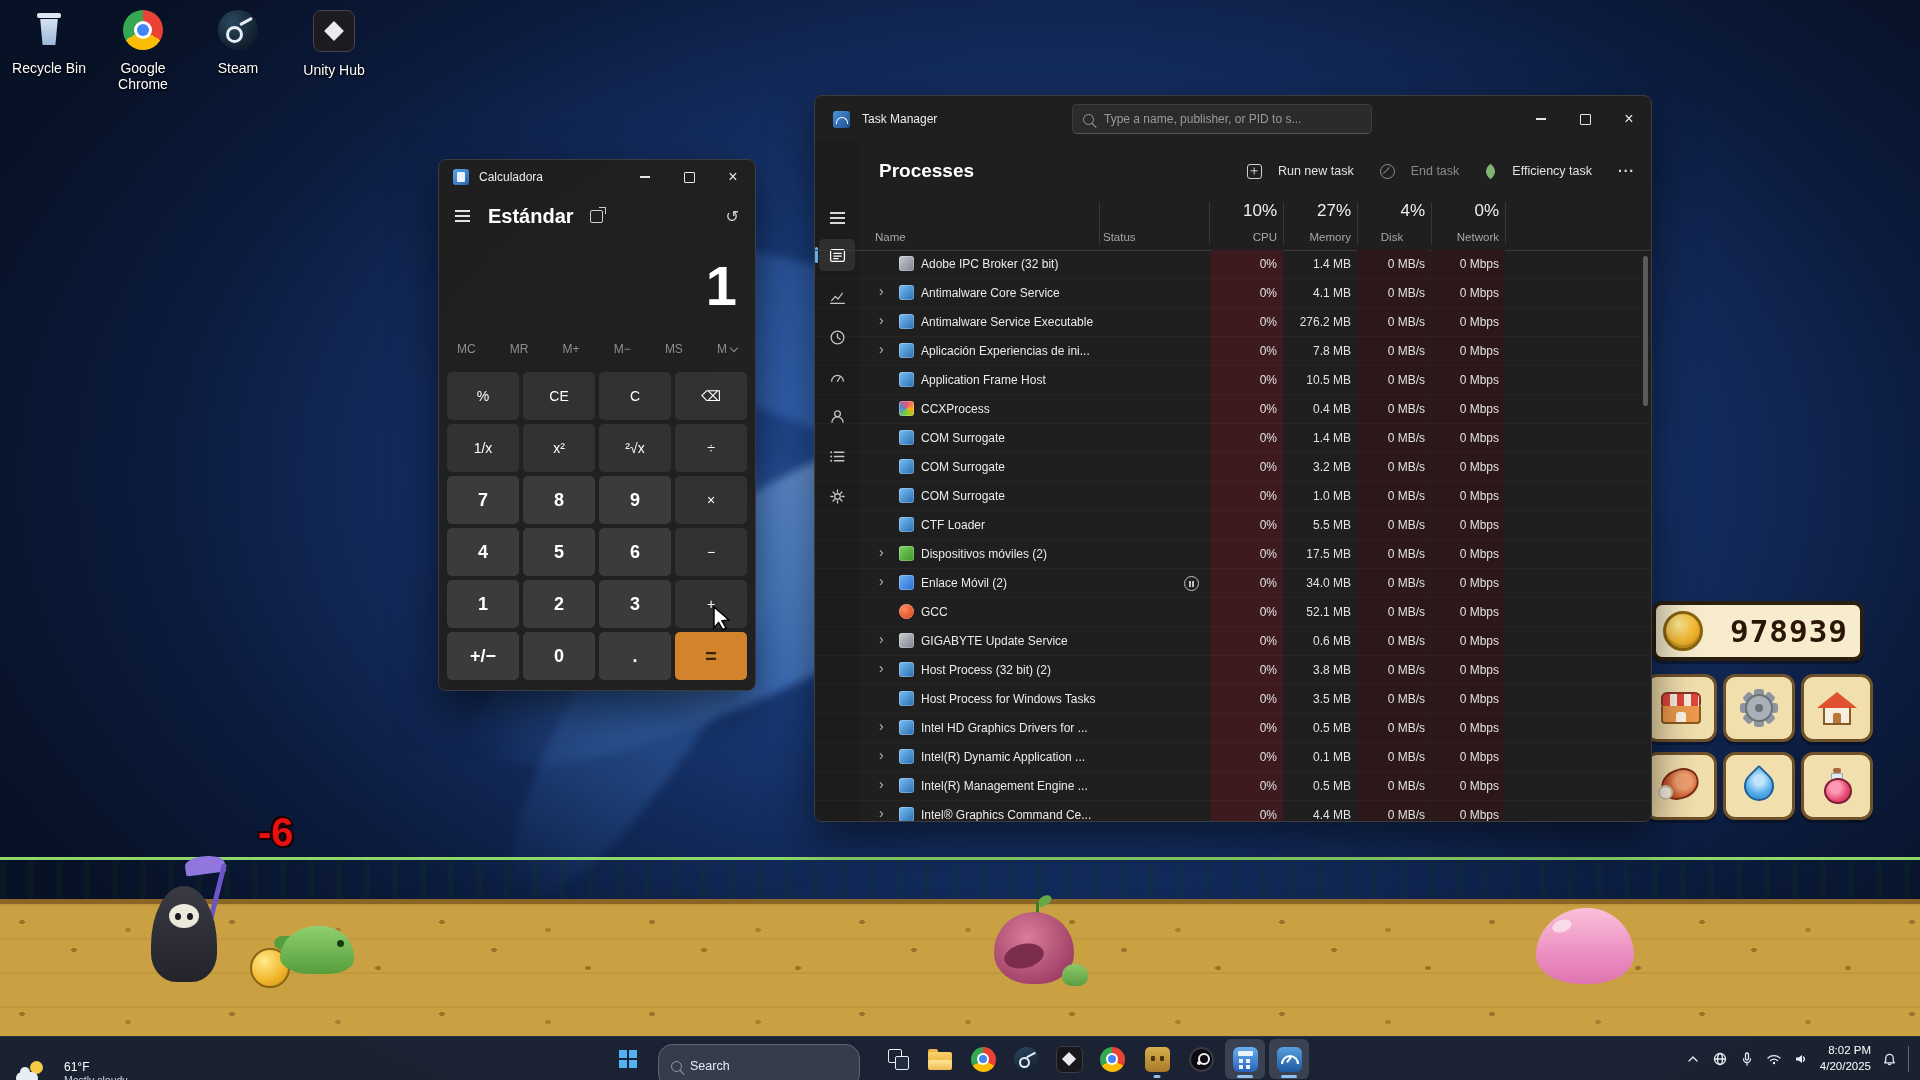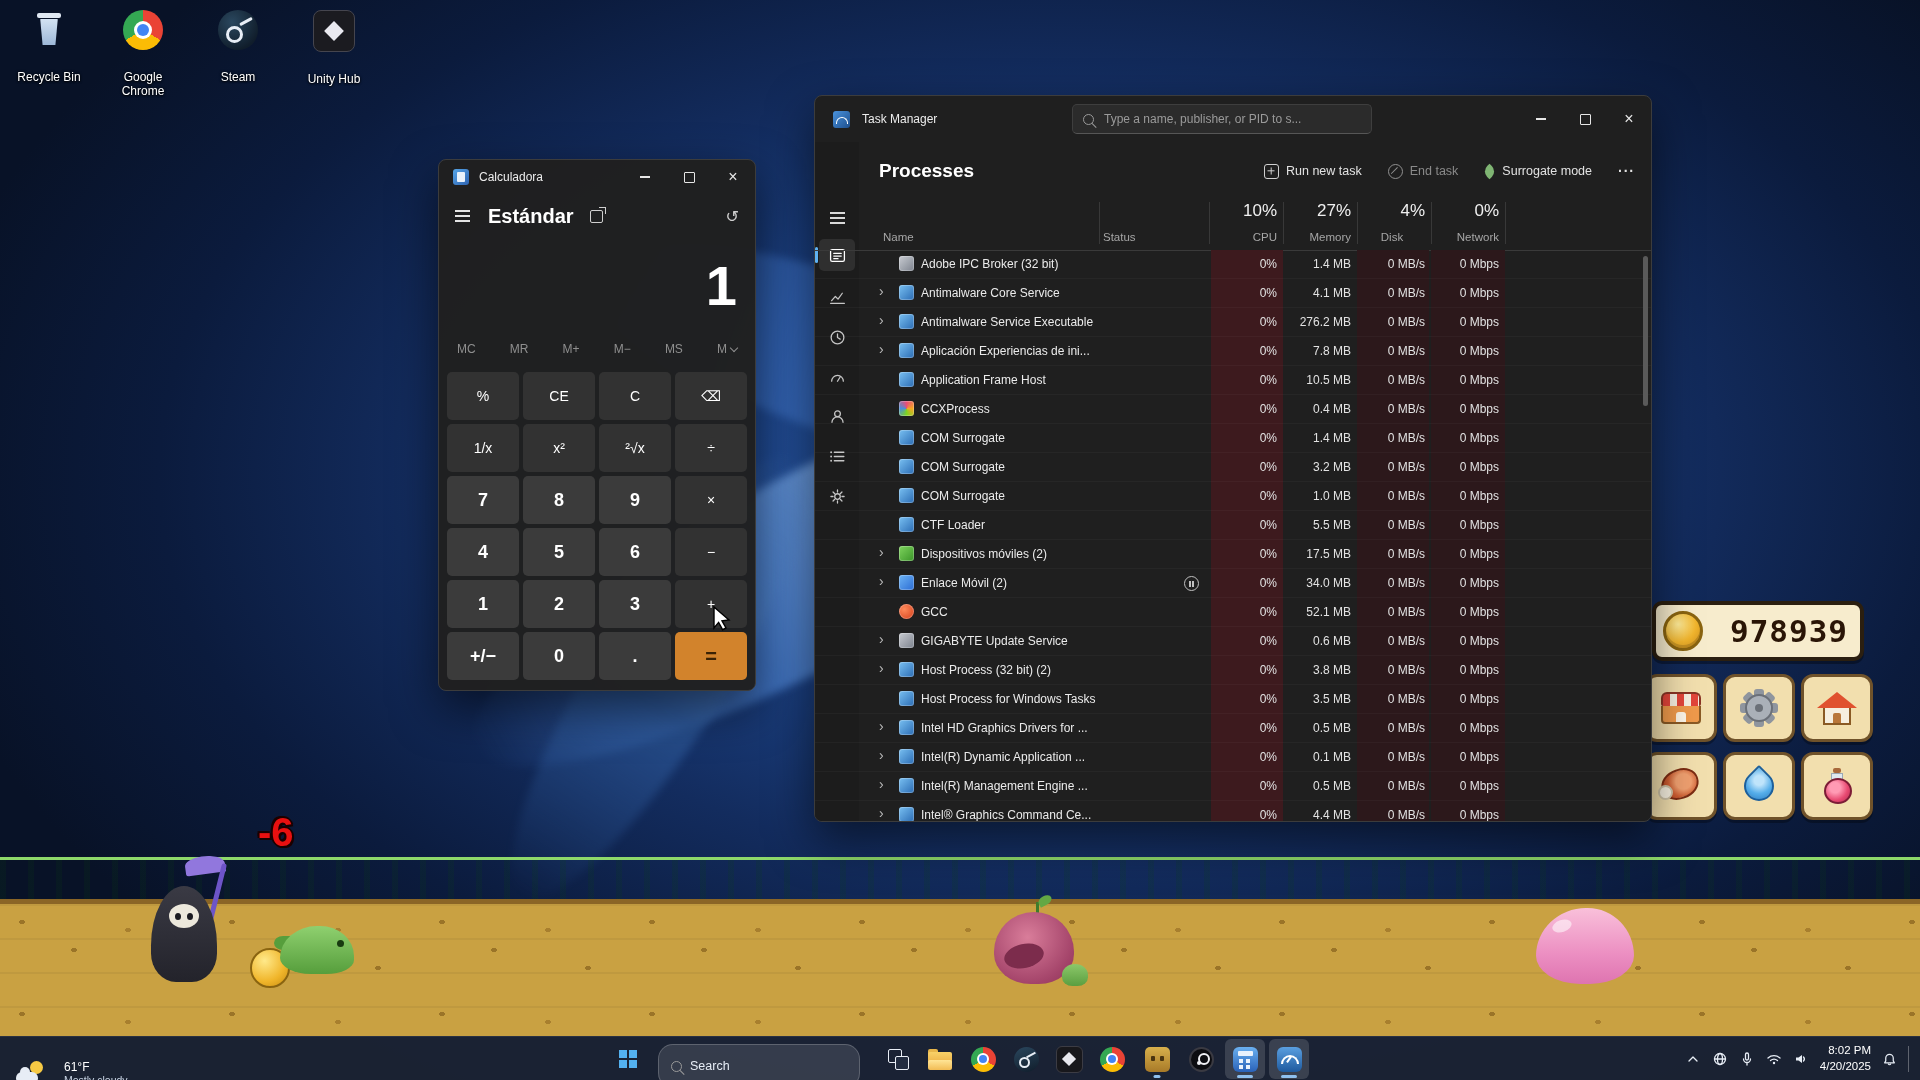--- a/index.html
+++ b/index.html
@@ -15,21 +15,21 @@
   .rb2{width:700px;height:160px;left:540px;top:290px;transform:rotate(18deg);
     background:linear-gradient(90deg,transparent,#3f74c8 45%,#6aa0e8 60%,transparent);}
   .rb3{width:640px;height:150px;left:680px;top:420px;transform:rotate(64deg);
     background:linear-gradient(90deg,transparent,#35619f 40%,#5d92d8 60%,transparent);}
   .rb4{width:520px;height:130px;left:400px;top:610px;transform:rotate(-58deg);
     background:linear-gradient(90deg,transparent,#2d5898 45%,#4f82c8 60%,transparent);}
 
   
   .dicon{position:absolute;top:10px;width:80px;text-align:center;cursor:default;}
   .di-glyph{width:40px;height:40px;margin:0 auto;position:relative;}
-  .di-label{margin-top:20px;font-size:12px;color:#fff;text-shadow:0 1px 2px #000,0 0 3px rgba(0,0,0,.8);}
+  .di-label{margin-top:10px;font-size:14px;color:#fff;text-shadow:0 1px 2px #000,0 0 3px rgba(0,0,0,.8);}
   .gi-bin .lid{position:absolute;left:8px;top:3px;width:24px;height:5px;background:#dfe8f2;border-radius:2px;}
   .gi-bin .bod{position:absolute;left:10px;top:9px;width:20px;height:26px;background:linear-gradient(#d3e2f2,#9db8d8);
     clip-path:polygon(6% 0,94% 0,82% 100%,18% 100%);border-radius:2px;}
   .gi-chrome{border-radius:50%;overflow:hidden;background:conic-gradient(#ea4335 0 120deg,#fbbc05 120deg 240deg,#34a853 240deg 360deg);}
   .gi-chrome .wc{position:absolute;left:50%;top:50%;width:18px;height:18px;margin:-9px 0 0 -9px;border-radius:50%;background:#fff;}
   .gi-chrome .bc{position:absolute;left:50%;top:50%;width:12px;height:12px;margin:-6px 0 0 -6px;border-radius:50%;background:#4285f4;}
   .gi-steam{border-radius:50%;background:radial-gradient(circle at 35% 30%,#2a475e,#101d2b 75%);}
   .gi-steam .pc{position:absolute;left:8px;bottom:7px;width:11px;height:11px;border:3px solid #e8eef6;border-radius:50%;}
   .gi-steam .pr{position:absolute;right:5px;top:10px;width:14px;height:3px;background:#e8eef6;transform:rotate(-28deg);border-radius:2px;}
   .gi-unity{border-radius:8px;background:#1b1b20;border:1px solid #45454e;}
@@ -164,21 +164,21 @@
   .tm-controls{margin-left:auto;display:flex;height:100%;}
   .tm-rail{position:absolute;left:0;top:46px;bottom:0;width:44px;background:#1c1c1c;}
   .rail-item{position:absolute;left:4px;width:36px;height:32px;border-radius:5px;display:flex;align-items:center;justify-content:center;color:#c6c6c6;}
   .rail-item.sel{background:#2f2f2f;}
   .rail-accent{position:absolute;left:0;width:3px;height:16px;border-radius:2px;background:#5fb2f2;}
   .ric{stroke:#c6c6c6;fill:none;stroke-width:1.2;stroke-linecap:round;stroke-linejoin:round;}
   .sel .ric{stroke:#fff;}
   .tm-header{position:absolute;left:64px;right:16px;top:56px;height:38px;display:flex;align-items:center;}
   .tm-page-title{font-size:19px;font-weight:700;color:#fff;}
   .tm-tools{margin-left:auto;display:flex;align-items:center;gap:26px;}
-  .tool{display:flex;align-items:center;gap:7px;font-size:12.5px;color:#e2e2e2;}
+  .tool{display:flex;align-items:center;gap:16px;font-size:12.5px;color:#e2e2e2;}
   .tool.disabled{color:#8a8a8a;}
   .tool-more{font-size:14px;font-weight:700;letter-spacing:1px;color:#e2e2e2;}
   .ic-run{width:13px;height:13px;border:1.4px solid #d0d0d0;border-radius:3px;position:relative;}
   .ic-run::before,.ic-run::after{content:"";position:absolute;left:50%;top:50%;width:7px;height:1.4px;background:#d0d0d0;transform:translate(-50%,-50%);}
   .ic-run::after{transform:translate(-50%,-50%) rotate(90deg);}
   .ic-end{width:13px;height:13px;border:1.4px solid #909090;border-radius:50%;position:relative;}
   .ic-end::before{content:"";position:absolute;left:1px;top:5.2px;width:9px;height:1.4px;background:#909090;transform:rotate(-45deg);}
   .ic-leaf{width:11px;height:11px;background:#7fb573;border-radius:0 70% 0 70%;transform:rotate(45deg);}
   .tm-colhead{position:absolute;left:0;right:0;top:100px;height:54px;border-bottom:1px solid #3a3a3a;}
   .chd-label{position:absolute;bottom:7px;font-size:11.5px;color:#a6a6a6;}
@@ -509,34 +509,34 @@
         <div class="tool">
           <span class="ic-run"></span>
           <span>Run new task</span>
         </div>
         <div class="tool disabled">
           <span class="ic-end"></span>
           <span>End task</span>
         </div>
         <div class="tool">
           <span class="ic-leaf"></span>
-          <span>Surrogate mode</span>
+          <span>Efficiency task</span>
         </div>
         <div class="tool tool-more">···</div>
       </div>
     </div>
 
     <div class="tm-colhead">
       <div class="vsep" style="left:284px"></div>
         <div class="vsep" style="left:394px"></div>
       <div class="vsep" style="left:468px"></div>
         <div class="vsep" style="left:542px"></div>
       <div class="vsep" style="left:616px"></div>
         <div class="vsep" style="left:690px"></div>
-      <div class="chd-label" style="left:68px">Name</div>
+      <div class="chd-label" style="left:60px">Name</div>
       <div class="chd-label" style="left:288px">Status</div>
       <div class="chd-total c-cpu">10%</div>
       <div class="chd-label c-cpu" style="text-align:right">CPU</div>
       <div class="chd-total c-mem">27%</div>
       <div class="chd-label c-mem" style="text-align:right">Memory</div>
       <div class="chd-total c-disk">4%</div>
       <div class="chd-label c-disk" style="text-align:center">Disk</div>
       <div class="chd-total c-net">0%</div>
       <div class="chd-label c-net" style="text-align:right">Network</div>
     </div>

